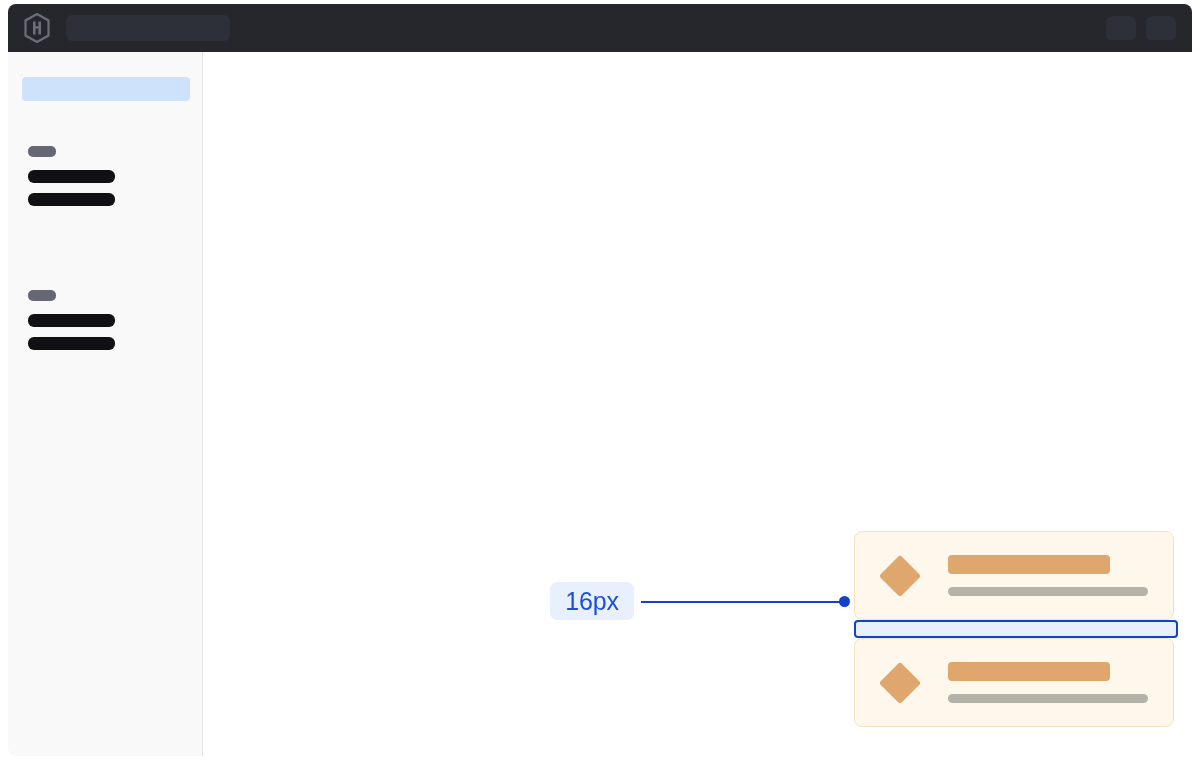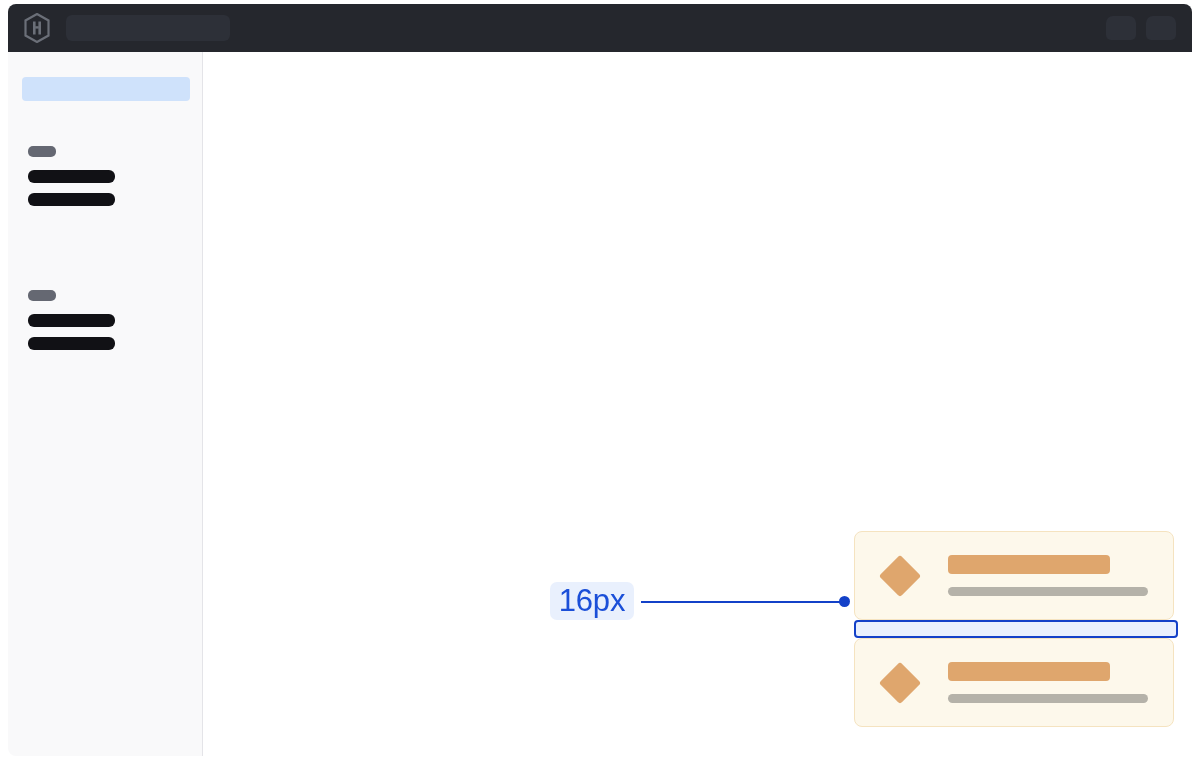--- a/index.html
+++ b/index.html
@@ -222,21 +222,21 @@
     left: 347px;
     top: 530px;
     min-width: 84px;
     height: 38px;
     background: #e9f0fd;
     border-radius: 7px;
     display: flex;
     align-items: center;
     justify-content: center;
     color: #1b4fd8;
-    font-size: 31px;
+    font-size: 25px;
     font-family: "Liberation Sans", sans-serif;
     letter-spacing: -0.2px;
   }
 </style>
 </head>
 <body>
 
 <div id="app-window">
 
   <div id="topbar">

